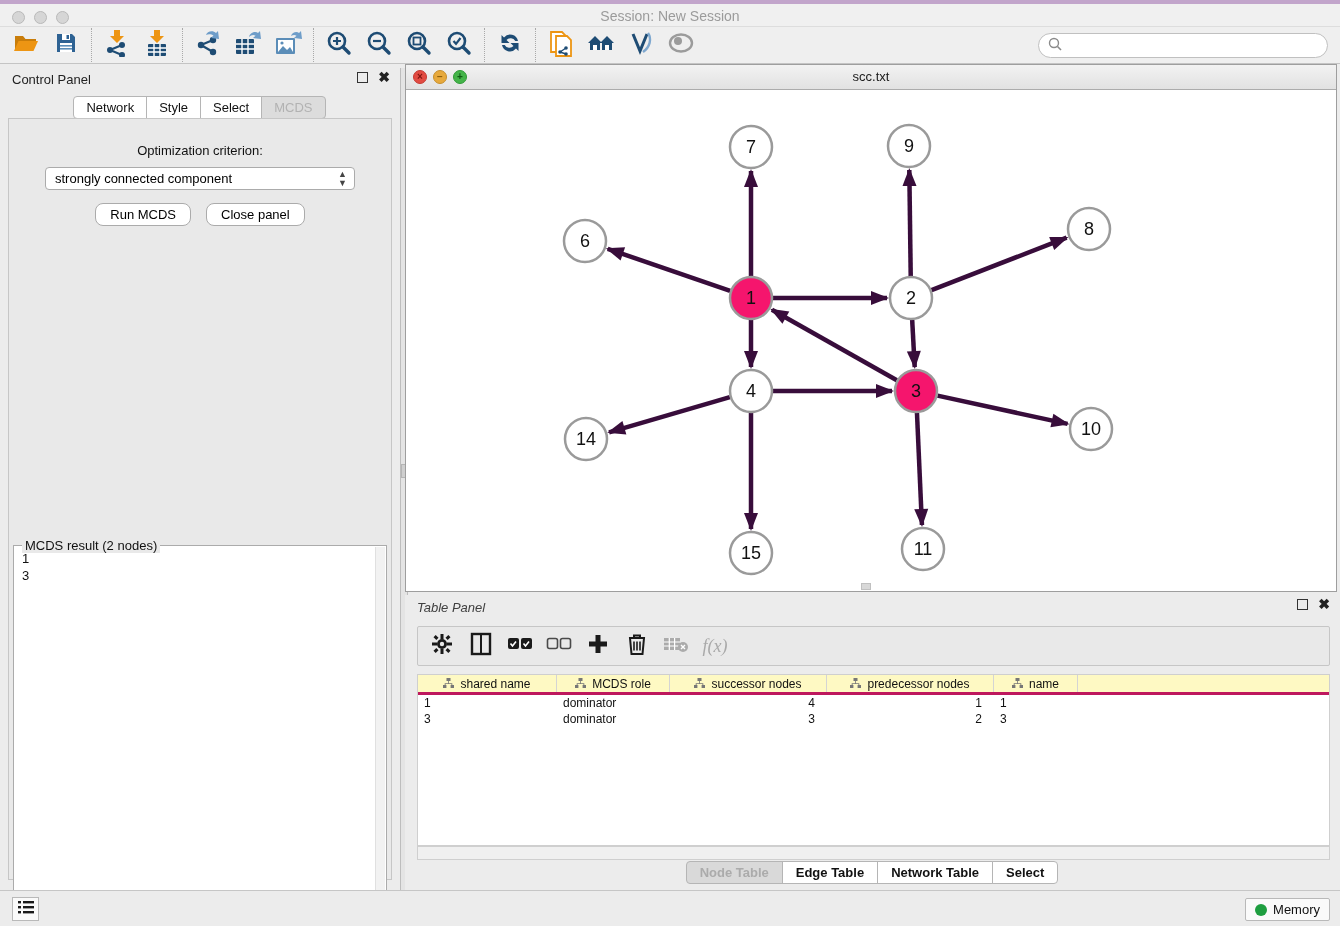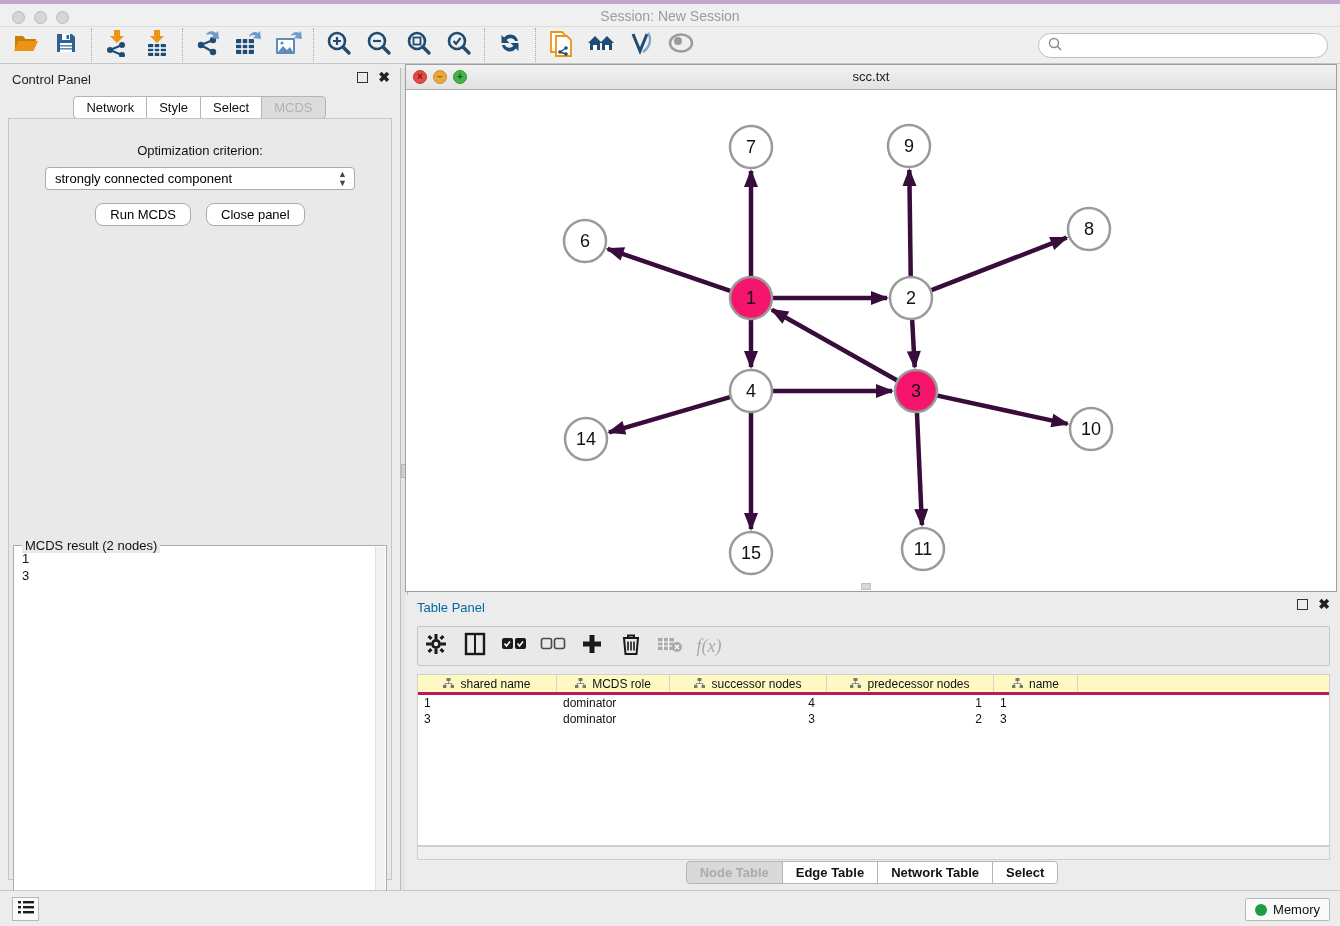--- a/index.html
+++ b/index.html
@@ -70,23 +70,23 @@
     font-size:10px; font-weight:bold; line-height:10px; }
   .tl.red { background:#E24B42; border:1px solid #C43B33; color:#7E1410; }
   .tl.yellow { background:#E7A93C; border:1px solid #C68F2C; color:#8A5D0B; }
   .tl.green { background:#44B449; border:1px solid #2F9A36; color:#0E5B13; }
   .net-canvas { position:absolute; left:0; top:26px; width:930px; height:500px; background:#FFF; }
   .net-grip { position:absolute; left:455px; bottom:1px; width:10px; height:7px; background:#D8D8D8; border:1px solid #C0C0C0; }
 
   
   .table-panel { position:absolute; left:405px; top:595px; width:935px; height:295px; background:#ECECEC; }
   .tp-header { position:relative; height:24px; }
-  .tp-title { position:absolute; left:12px; top:5px; font-size:13px; color:#0369a1; }
+  .tp-title { position:absolute; left:12px; top:5px; font-size:13px; color:#404040;font-style:italic; }
   .tp-toolbar { position:absolute; left:12px; top:31px; width:913px; height:40px; background:#E9E9E9;
-    border:1px solid #C6C6C6; border-radius:2px; display:flex; align-items:center; gap:9px; padding-left:3px; }
+    border:1px solid #C6C6C6; border-radius:2px; display:flex; align-items:center; gap:9px; padding-left:9px; }
   .tp-tool { width:30px; height:30px; display:flex; align-items:center; justify-content:center; }
   .fx-label { font-family:"Liberation Serif", serif; font-style:italic; font-size:18px; color:#A9A9A9; }
   .table-area { position:absolute; left:12px; top:79px; width:913px; height:172px; background:#FFF;
     border:1px solid #CFCFCF; }
   .thead { display:flex; height:20px; border-bottom:3px solid #be185d; background:#fef9c3; }
   .th { display:flex; align-items:center; justify-content:center; gap:6px; font-size:12px; color:#111;
     border-right:1px solid #D4D4D4; height:100%; }
   .trow { display:flex; height:16px; font-size:12px; color:#111; }
   .td { padding:1px 4px 0 6px; overflow:hidden; white-space:nowrap; }
   .td.num { text-align:right; padding-right:12px; }

